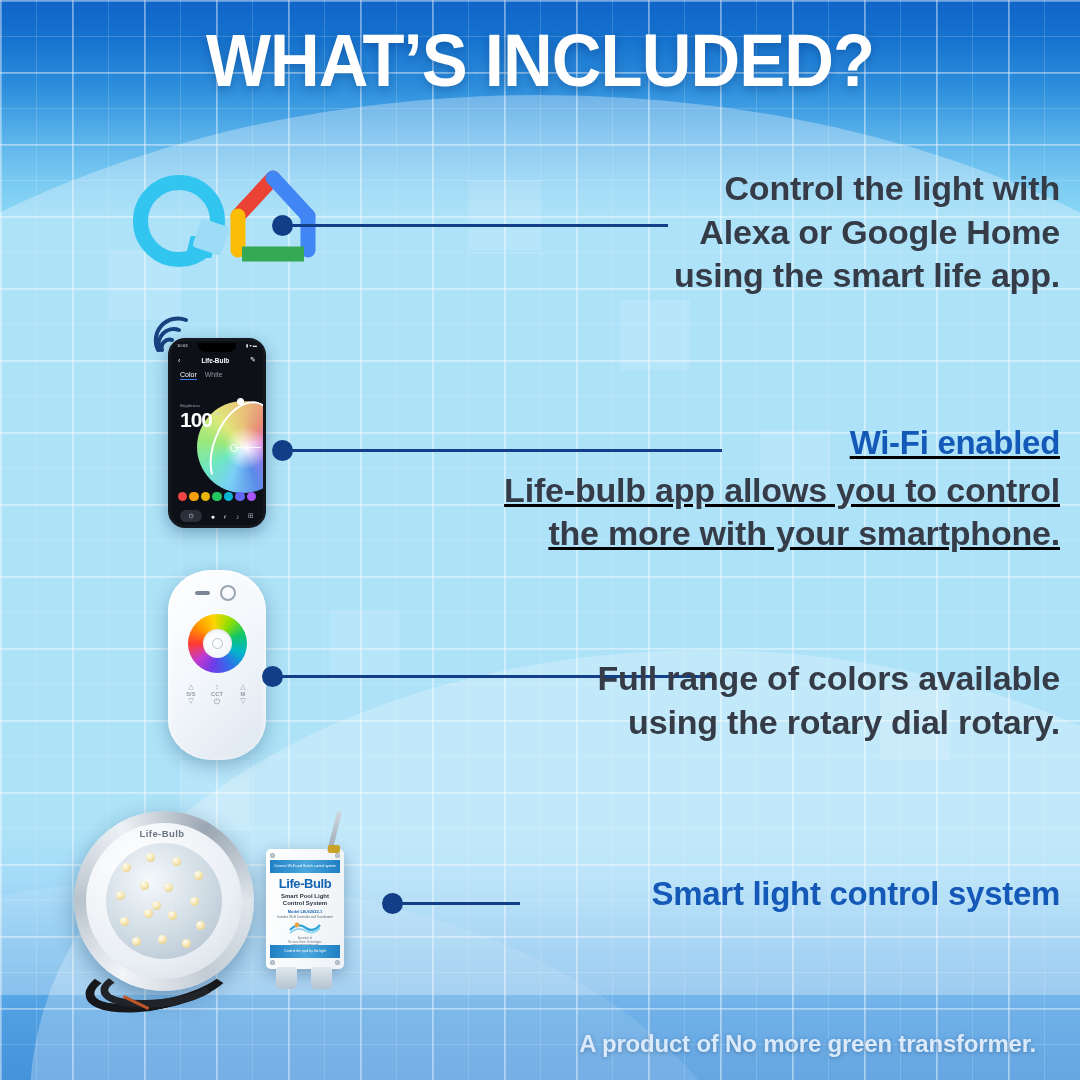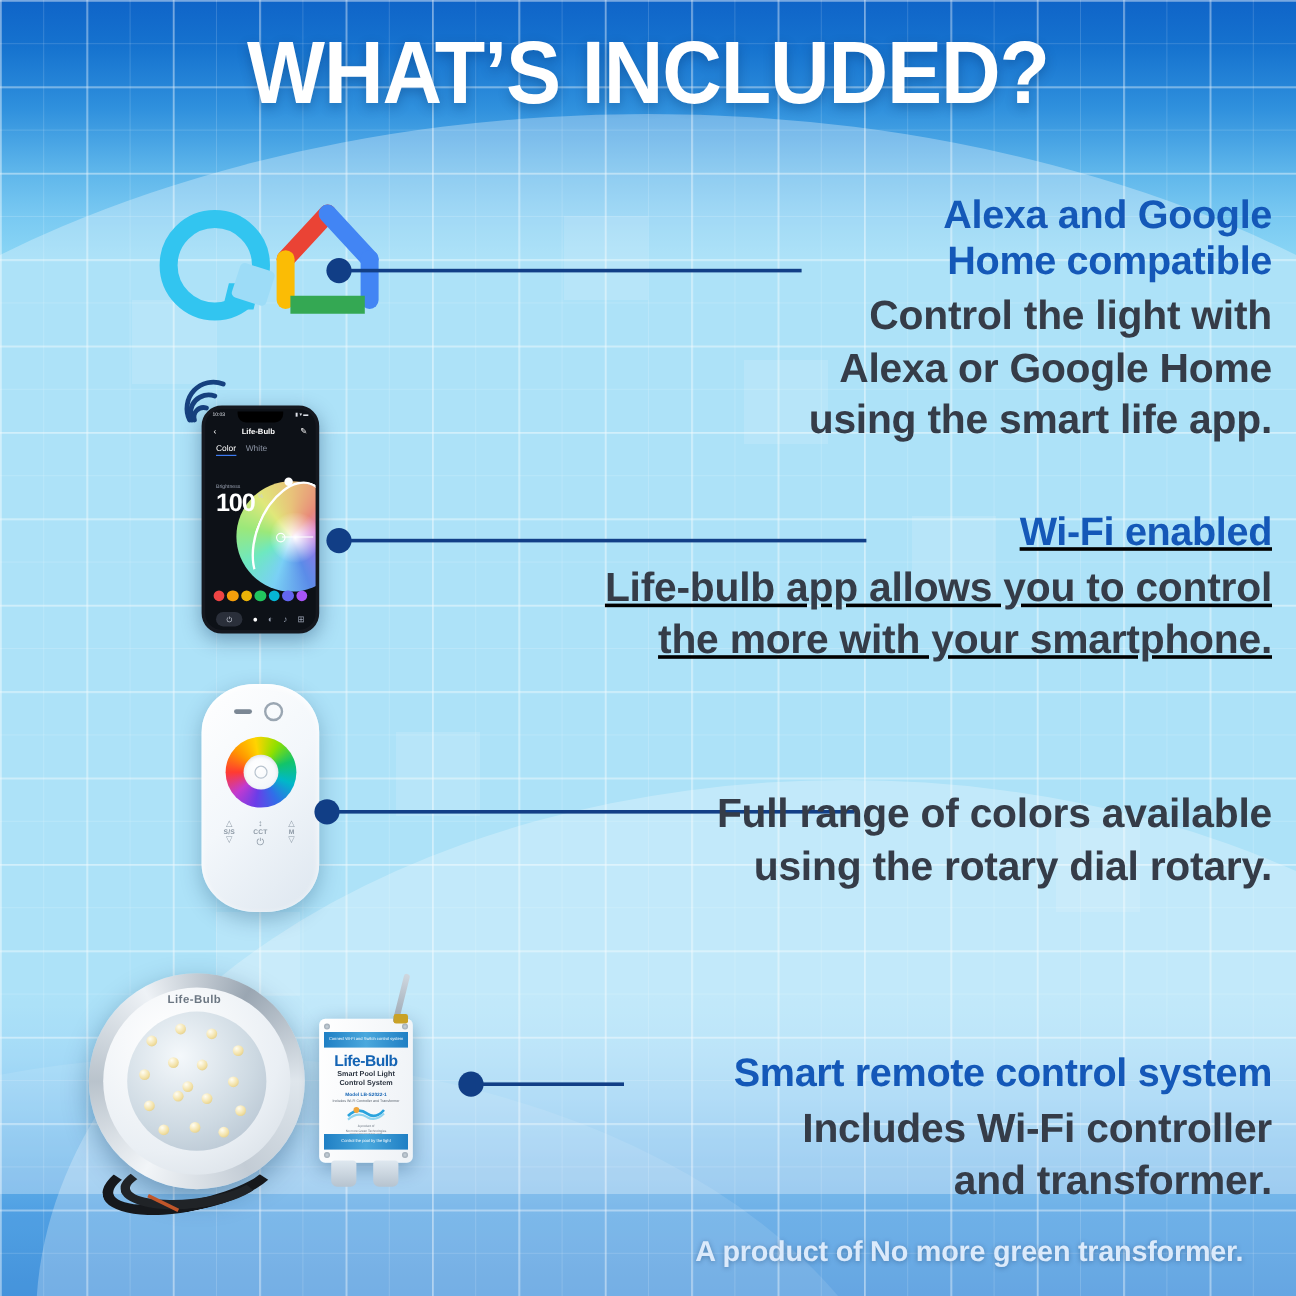--- a/index.html
+++ b/index.html
@@ -409,22 +409,20 @@
     <path d="M55 10 L90 48" stroke="#4285f4" stroke-width="15" stroke-linecap="round" fill="none"></path>
     <path d="M20 48 L20 82" stroke="#fbbc05" stroke-width="15" stroke-linecap="round" fill="none"></path>
     <path d="M90 48 L90 82" stroke="#4285f4" stroke-width="15" stroke-linecap="round" fill="none"></path>
     <path d="M24 86 L86 86" stroke="#34a853" stroke-width="15" stroke-linecap="butt" fill="none"></path>
   </svg>
 
   <div class="dot" style="left:272px; top:215px;"></div>
   <div class="lead" style="left:290px; top:224px; width:378px;"></div>
 
   <div class="textcol" style="top:160px;">
-    <div class="heading">Alexa and Google
-Home compatible</div>
     <div class="body">Control the light with
 Alexa or Google Home
 using the smart life app.</div>
   </div>
 
   <svg class="wifi-arcs" viewBox="0 0 46 42">
     <path d="M6 38 A22 22 0 0 1 34 8" stroke="#17417f" stroke-width="4" fill="none" stroke-linecap="round"></path>
     <path d="M8 38 A15 15 0 0 1 27 18" stroke="#17417f" stroke-width="4" fill="none" stroke-linecap="round"></path>
     <path d="M10 38 A8 8 0 0 1 20 28" stroke="#17417f" stroke-width="4" fill="none" stroke-linecap="round"></path>
   </svg>
@@ -563,20 +561,18 @@
 www.nomoregreen.com</div>
     <div class="ctrl-strip bot">Control the pool by the light</div>
     <div class="plug" style="left:10px;"></div>
     <div class="plug" style="left:45px;"></div>
   </div>
 
   <div class="dot" style="left:382px; top:893px;"></div>
   <div class="lead" style="left:400px; top:902px; width:120px;"></div>
 
   <div class="textcol" style="top:875px;">
-    <div class="heading">Smart remote control system</div>
-    <div class="body">Includes Wi-Fi controller
-and transformer.</div>
+    <div class="heading">Smart light control system</div>
   </div>
 
   <div class="footer">A product of No more green transformer.</div>
 
 </div>
 
 </body></html>

